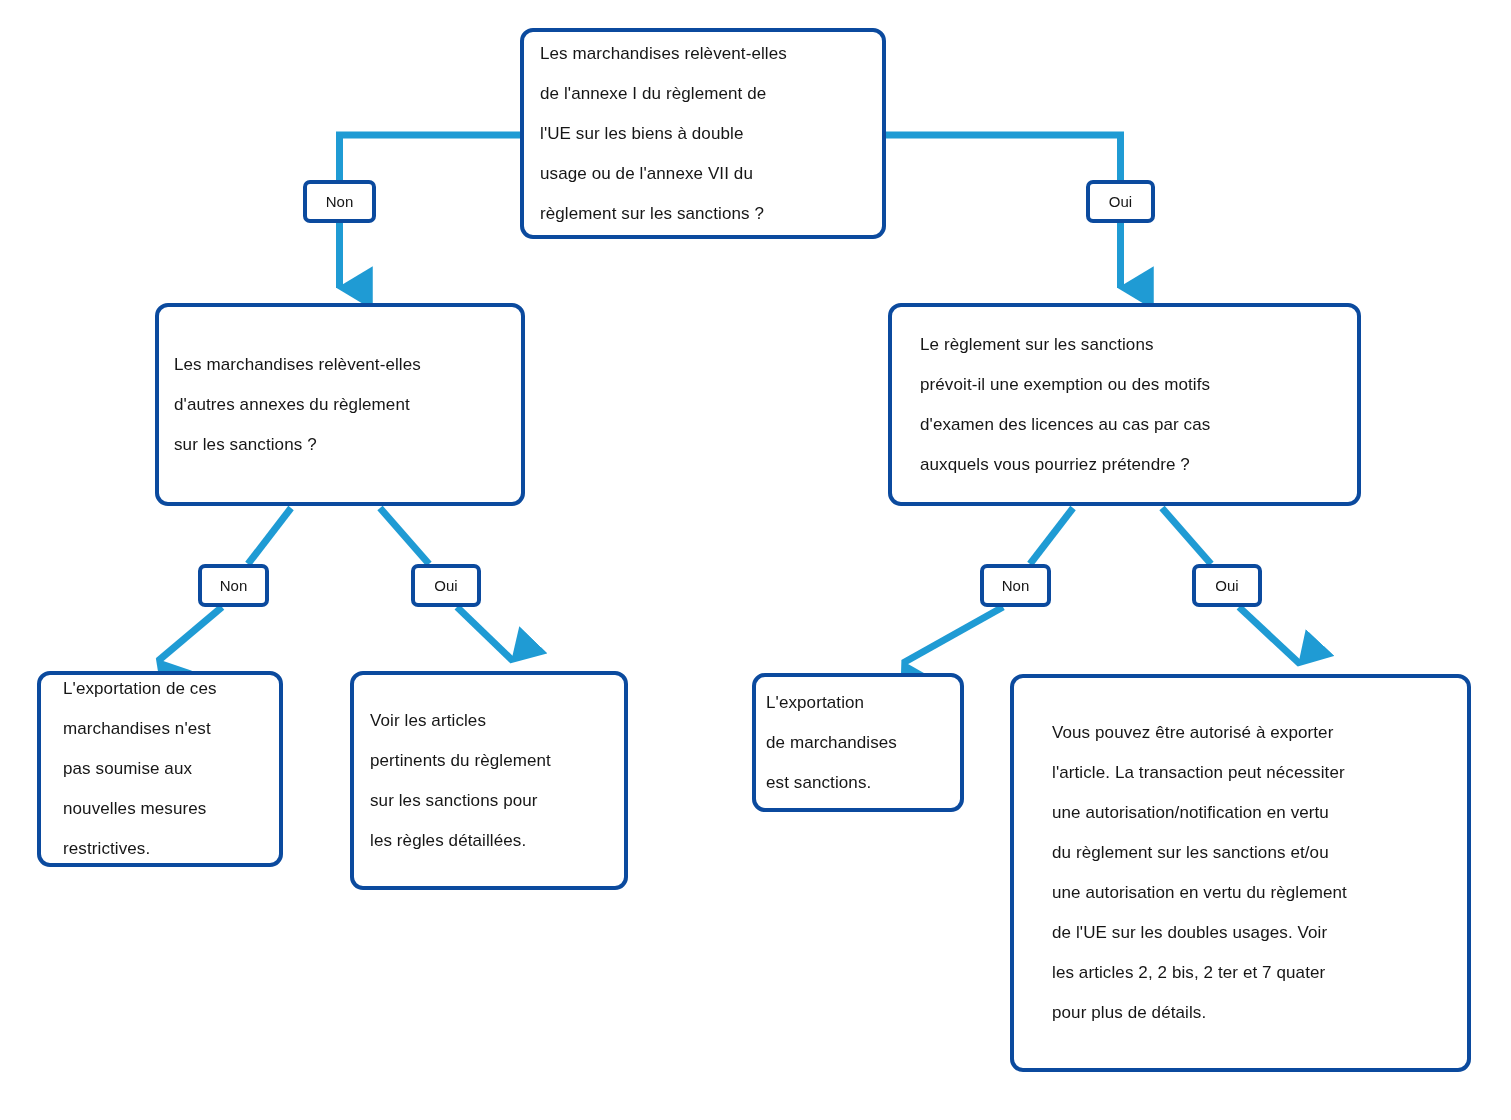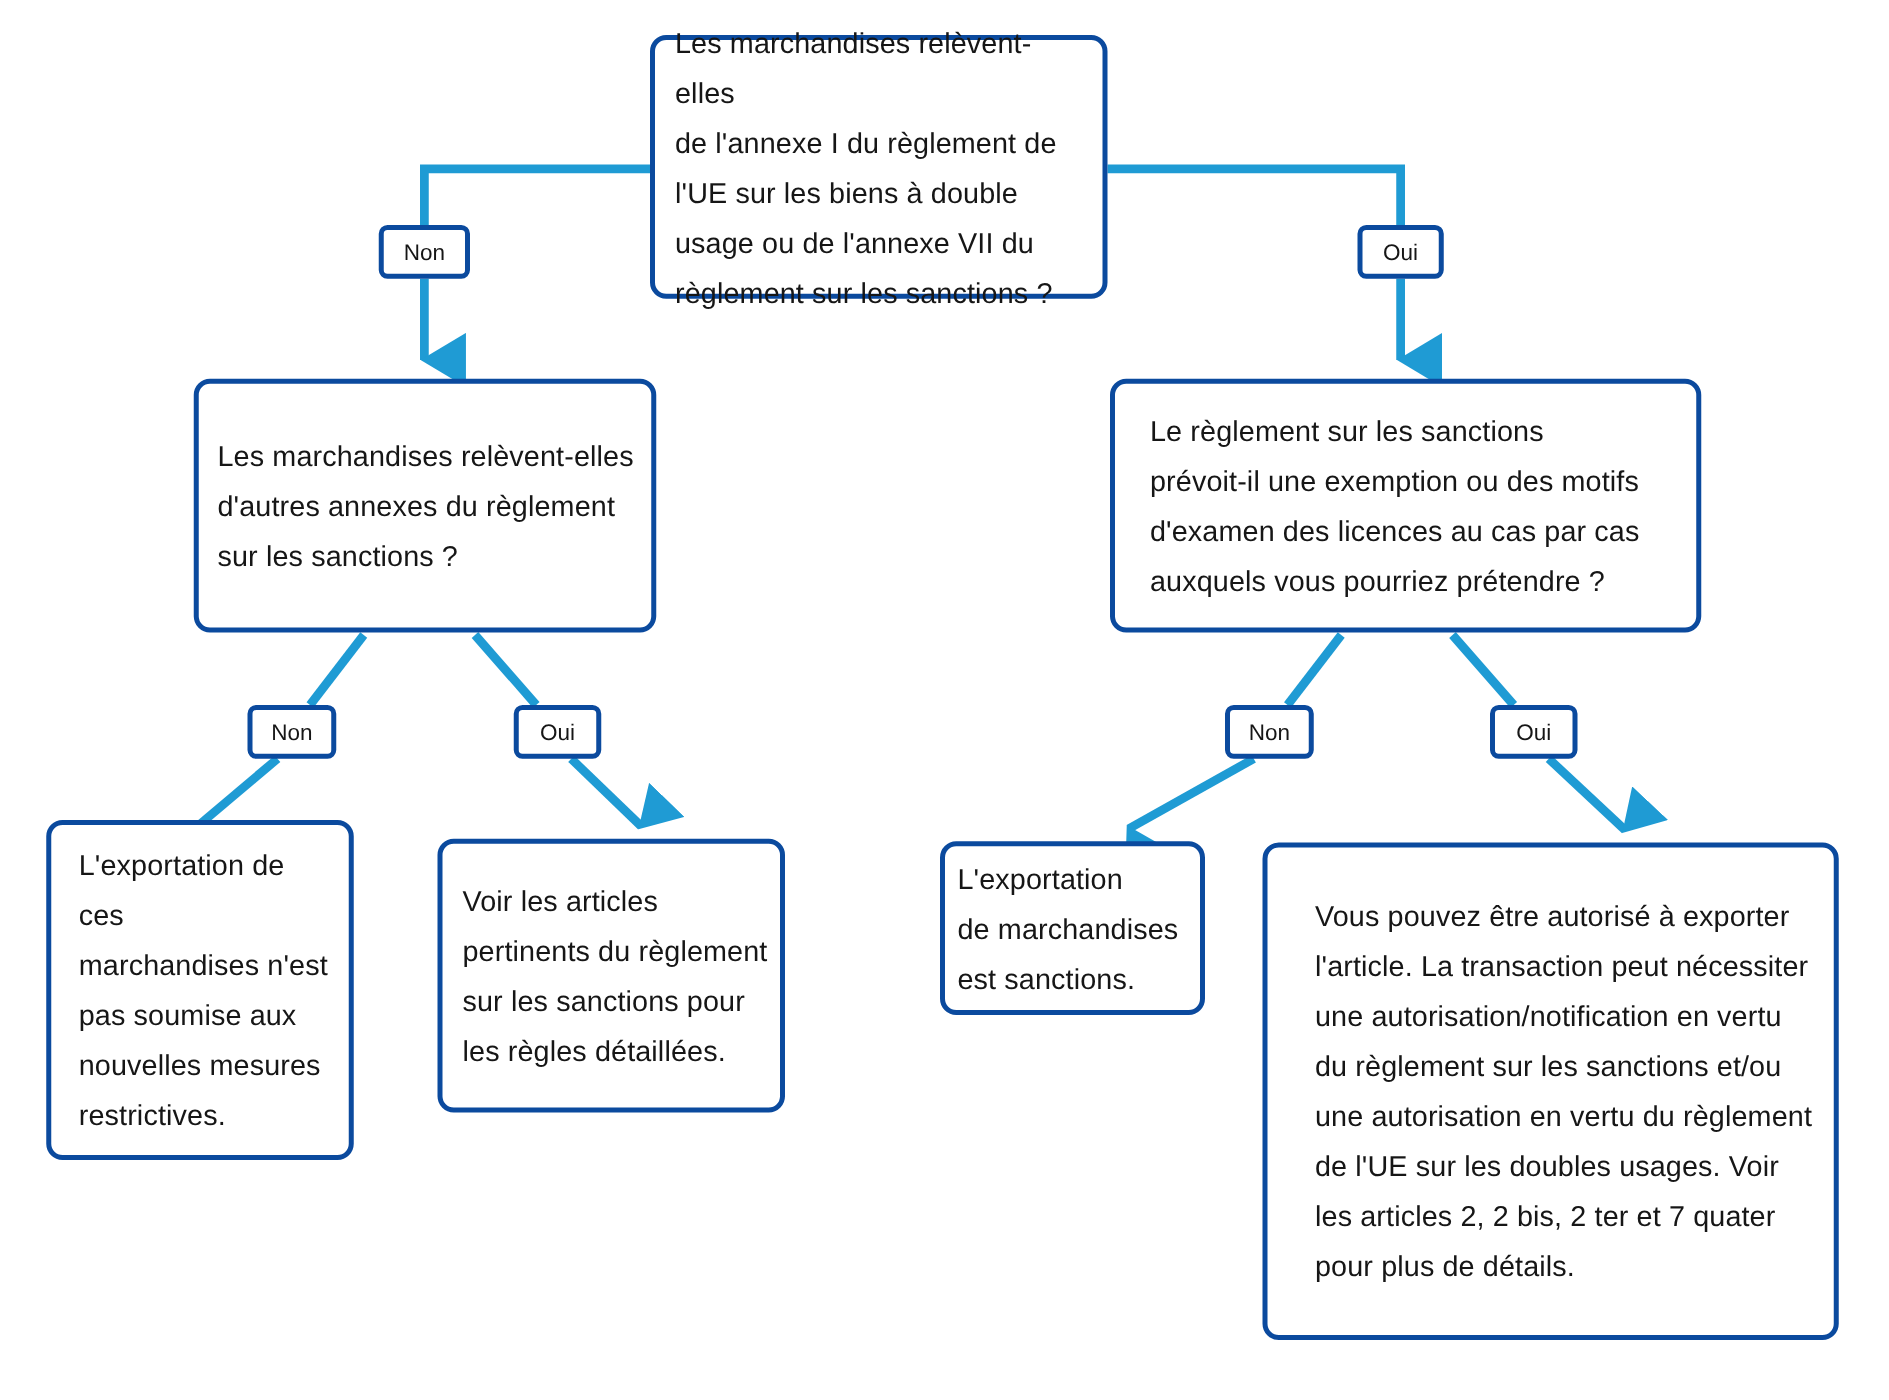--- a/index.html
+++ b/index.html
@@ -31,54 +31,54 @@
     background: #ffffff;
     border: 4px solid #0B4A9E;
     border-radius: 13px;
     display: flex;
     align-items: center;
     z-index: 3;
   }
   .node .txt {
     display: block;
     width: 100%;
-    font-size: 23px;
+    font-size: 17px;
     line-height: 40px;
     color: #161616;
     white-space: pre-line;
     letter-spacing: 0.1px;
   }
   .label-box {
     position: absolute;
     box-sizing: border-box;
     background: #ffffff;
     border: 4px solid #0B4A9E;
     border-radius: 7px;
     display: flex;
     align-items: center;
     justify-content: center;
     z-index: 4;
   }
   .label-box .txt {
-    font-size: 18px;
+    font-size: 15px;
     color: #161616;
     line-height: 1;
   }
 
   
   #node-root      { left: 520px;  top: 28px;   width: 366px; height: 211px; }
   #node-root .txt { padding: 0 18px 0 16px; }
 
   #node-other-annexes      { left: 155px;  top: 303px;  width: 370px; height: 203px; }
   #node-other-annexes .txt { padding: 0 12px 0 15px; }
 
   #node-exemption      { left: 888px;  top: 303px;  width: 473px; height: 203px; }
   #node-exemption .txt { padding: 0 30px 0 28px; }
 
-  #node-not-subject      { left: 37px;   top: 656px;  width: 246px; height: 272px; }
+  #node-not-subject      { left: 37px;   top: 671px;  width: 246px; height: 196px; }
   #node-not-subject .txt { padding: 0 10px 0 22px; }
 
   #node-see-articles      { left: 350px;  top: 671px;  width: 278px; height: 219px; }
   #node-see-articles .txt { padding: 0 10px 0 16px; }
 
   #node-prohibited      { left: 752px;  top: 673px;  width: 212px; height: 139px; }
   #node-prohibited .txt { padding: 0 8px 0 10px; }
 
   #node-may-be-authorised      { left: 1010px; top: 674px;  width: 461px; height: 398px; }
   #node-may-be-authorised .txt { padding: 0 12px 0 38px; }

